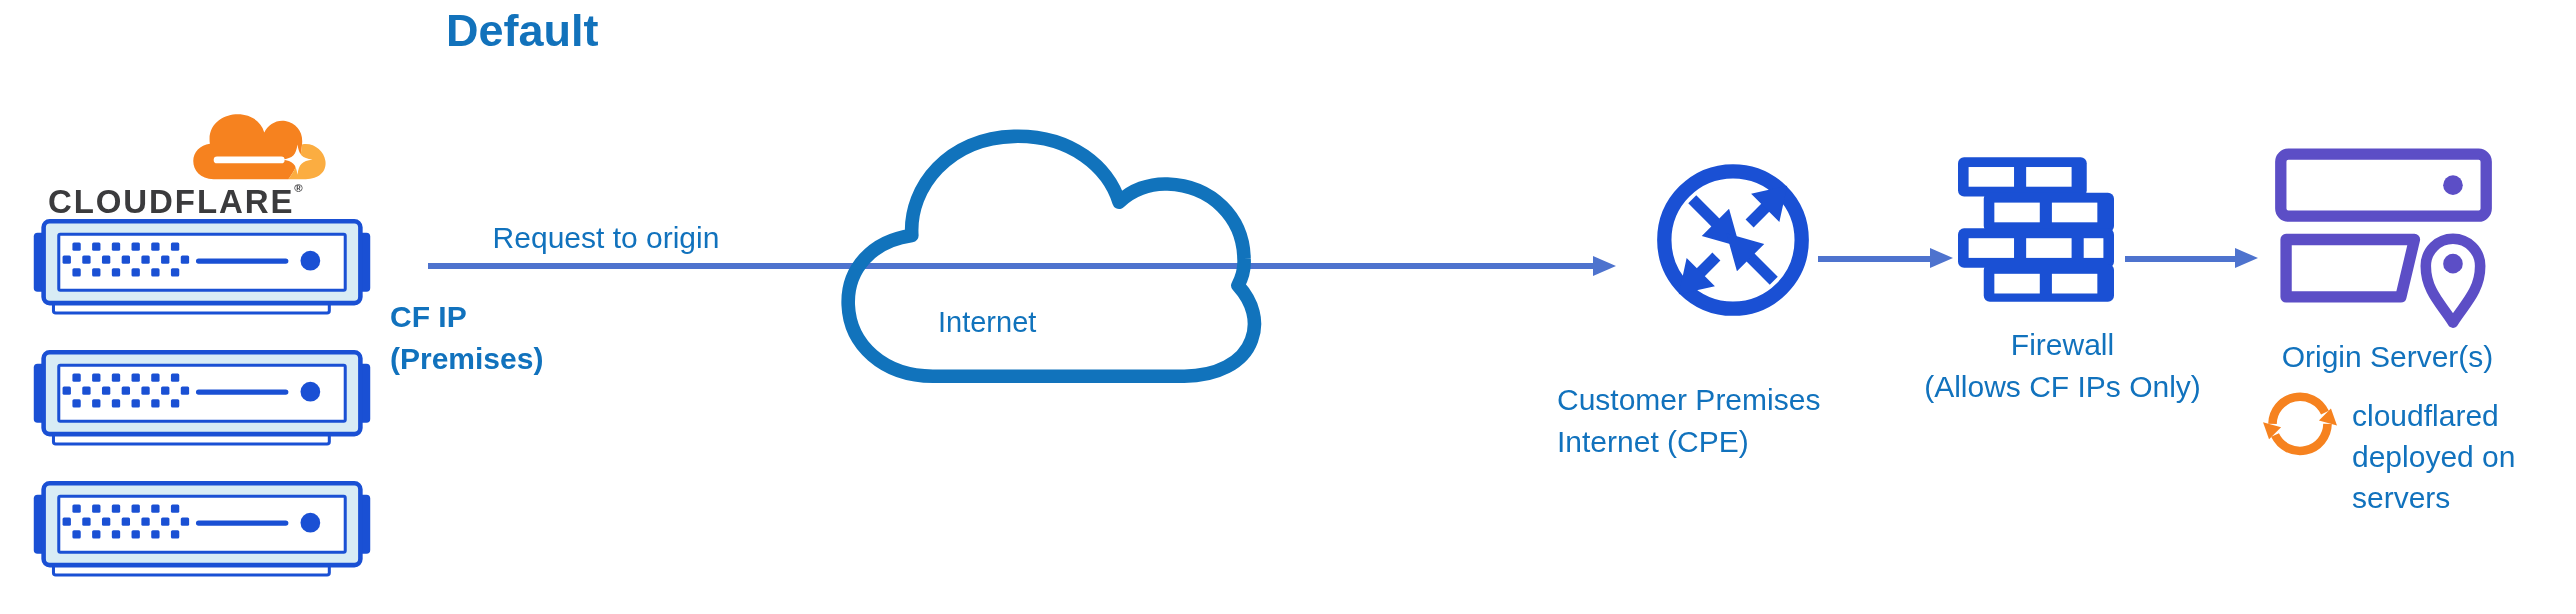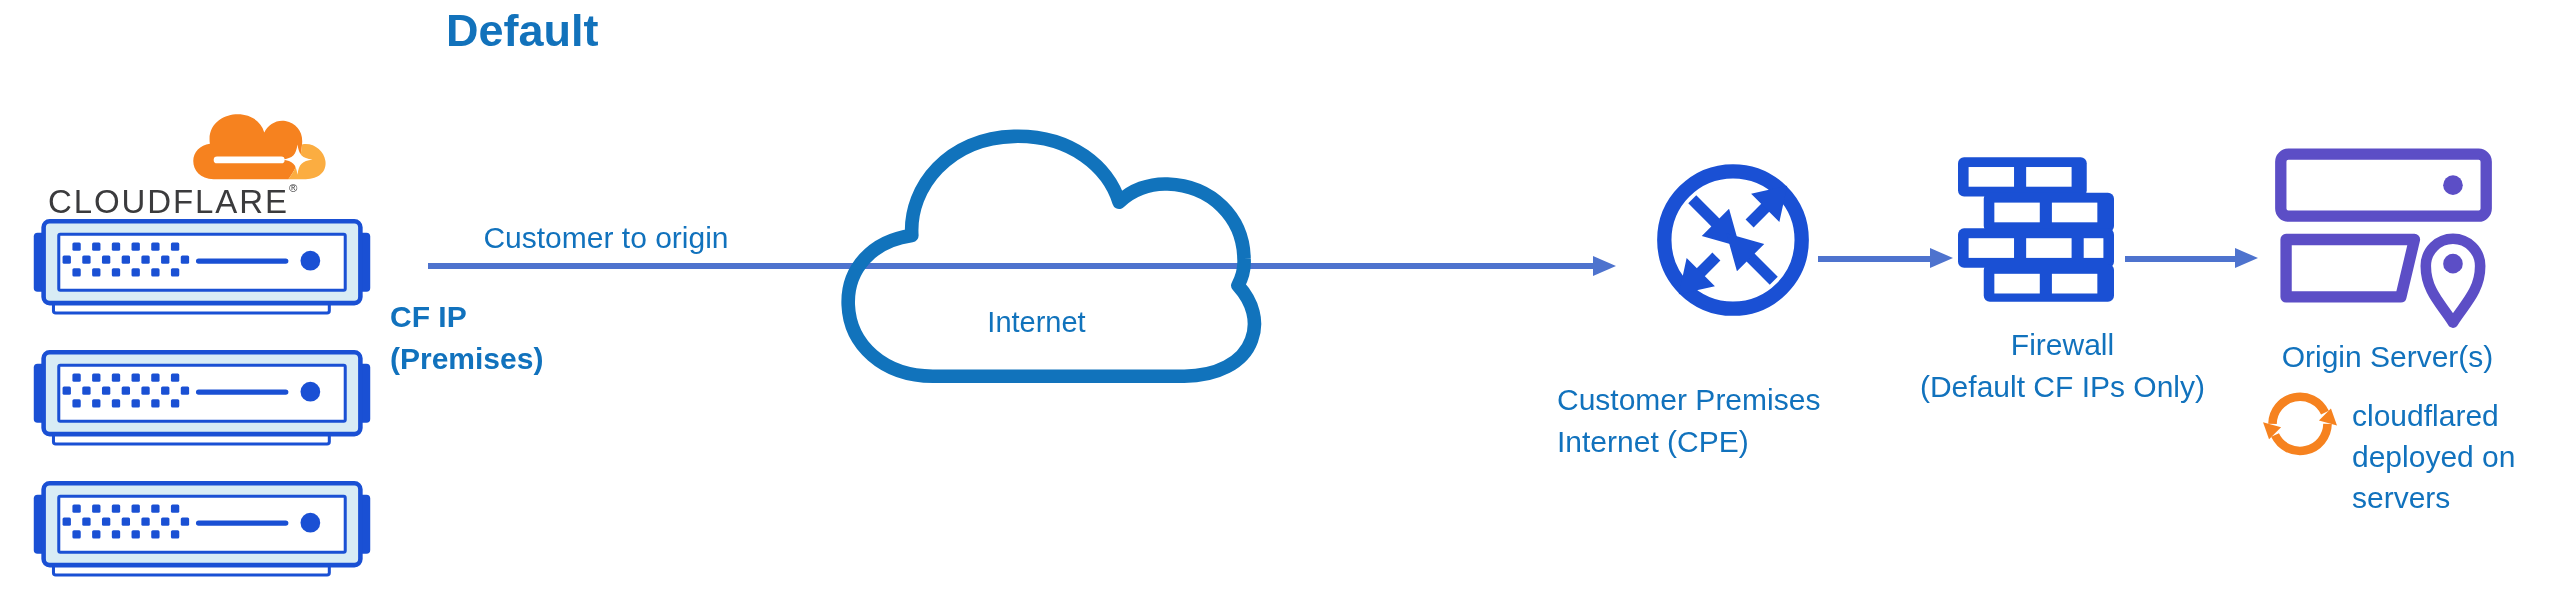--- a/index.html
+++ b/index.html
@@ -13,24 +13,24 @@
   .abs{position:absolute;}
   .title{
     font-size:45px;font-weight:600;color:var(--title-blue);
     letter-spacing:0px;
   }
   .lbl{
     font-size:30px;color:var(--text-blue);line-height:42px;white-space:pre;
   }
   .lbl.center{text-align:center;}
   .internet-lbl{
-    font-size:29px;color:var(--cloud-blue);text-align:center;width:197px;
+    font-size:29px;color:var(--cloud-blue);text-align:left;width:197px;
   }
   .wordmark{
-    font-size:33px;font-weight:400;color:var(--wordmark-dark);
+    font-size:33px;font-weight:700;color:var(--wordmark-dark);
     letter-spacing:1.9px;white-space:nowrap;
   }
   .wordmark .reg{font-size:11.4px;vertical-align:21px;letter-spacing:0;}
   .hline{position:absolute;height:6px;background:var(--slate-arrow);}
   .ahead{
     position:absolute;width:0;height:0;
     border-top:10.6px solid transparent;border-bottom:10.6px solid transparent;
     border-left:23px solid var(--slate-arrow);
   }
 </style>
@@ -92,21 +92,21 @@
   <svg class="abs" style="left:33px;top:350px;" width="338" height="97" viewBox="0 0 446 128">
       <use href="#srv"></use>
     </svg>
   <svg class="abs" style="left:33px;top:481px;" width="338" height="97" viewBox="0 0 446 128">
       <use href="#srv"></use>
     </svg>
 
   <div class="hline" style="left:428px;top:263px;width:1165px;"></div>
   <div class="ahead" style="left:1593px;top:256px;"></div>
 
-  <div class="abs lbl center" style="left:428px;top:217px;width:356px;">Customer to origin</div>
+  <div class="abs lbl center" style="left:428px;top:217px;width:356px;">Request to origin</div>
   <div class="abs lbl" style="left:390px;top:296px;font-weight:bold;"><span>CF IP</span><br><span>(Premises)</span></div>
 
   <svg class="abs" style="left:821px;top:121px;" width="454" height="269" viewBox="0 0 600 355">
     <path d="M 148 337 C 82 337 38 295 36 243 C 34 195 68 158 120 151 C 116 86 170 22 255 20 C 332 18 380 62 394 107 C 410 91 434 82 458 83 C 517 85 558 128 559 181 C 560 194 557 206 551 217 C 571 239 578 265 569 289 C 558 320 522 337 480 337 Z" style="fill:none;stroke:var(--cloud-blue);stroke-width:18;stroke-linejoin:round;"></path>
   </svg>
   <div class="abs internet-lbl" style="left:938px;top:306px;">Internet</div>
 
   <svg class="abs" style="left:1656px;top:163px;" width="154" height="154" viewBox="0 0 204 204">
     <circle cx="102" cy="102" r="91" style="fill:none;stroke:var(--icon-blue);stroke-width:19;"></circle>
     <g style="stroke:var(--icon-blue);stroke-width:15;fill:var(--icon-blue);">
@@ -137,21 +137,21 @@
         <rect x="90" y="13" width="60" height="26"></rect>
       <rect x="48" y="60" width="60" height="26"></rect>
         <rect x="124" y="60" width="60" height="26"></rect>
       <rect x="14" y="107" width="60" height="26"></rect>
         <rect x="90" y="107" width="60" height="26"></rect>
         <rect x="166" y="107" width="26" height="26"></rect>
       <rect x="48" y="154" width="60" height="26"></rect>
         <rect x="124" y="154" width="60" height="26"></rect>
     </g>
   </svg>
-  <div class="abs lbl center" style="left:1892px;top:324px;width:341px;"><span>Firewall</span><br><span>(Default CF IPs Only)</span></div>
+  <div class="abs lbl center" style="left:1892px;top:324px;width:341px;"><span>Firewall</span><br><span>(Allows CF IPs Only)</span></div>
 
   <div class="hline" style="left:2125px;top:256px;width:110px;"></div>
   <div class="ahead" style="left:2235px;top:248px;"></div>
 
   <svg class="abs" style="left:2274px;top:147px;" width="219" height="182" viewBox="0 0 290 240">
     <rect x="9" y="9" width="272" height="82" rx="10" style="fill:none;stroke:var(--purple);stroke-width:15;stroke-linejoin:round;"></rect>
     <circle cx="237" cy="50" r="13" style="fill:var(--purple);"></circle>
     <path d="M 16 122 L 186 122 L 168 198 L 16 198 Z" style="fill:none;stroke:var(--purple);stroke-width:15;stroke-linejoin:round;"></path>
     <g>
       <path d="M 237 232 C 222 208 201 190 201 157 A 36 36 0 1 1 273 157 C 273 190 252 208 237 232 Z" style="fill:#ffffff;stroke:var(--purple);stroke-width:14;stroke-linejoin:round;"></path>

